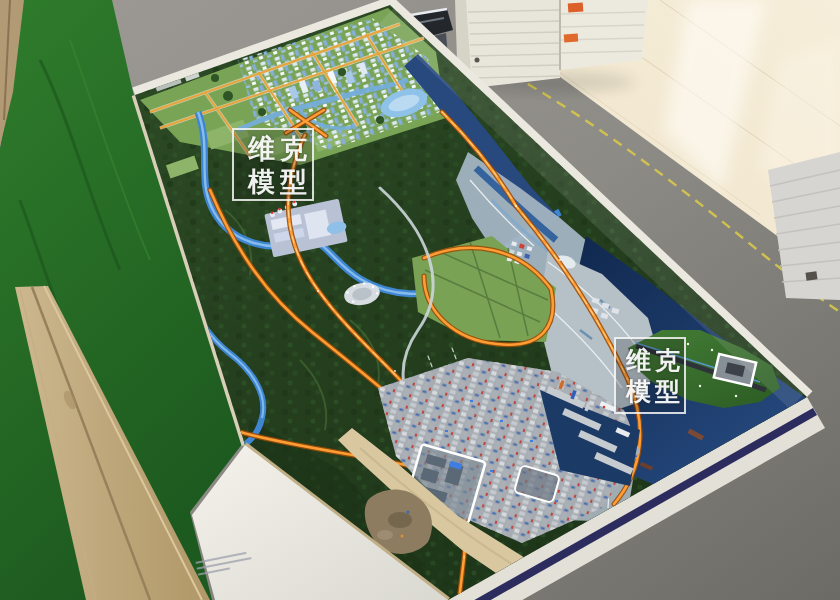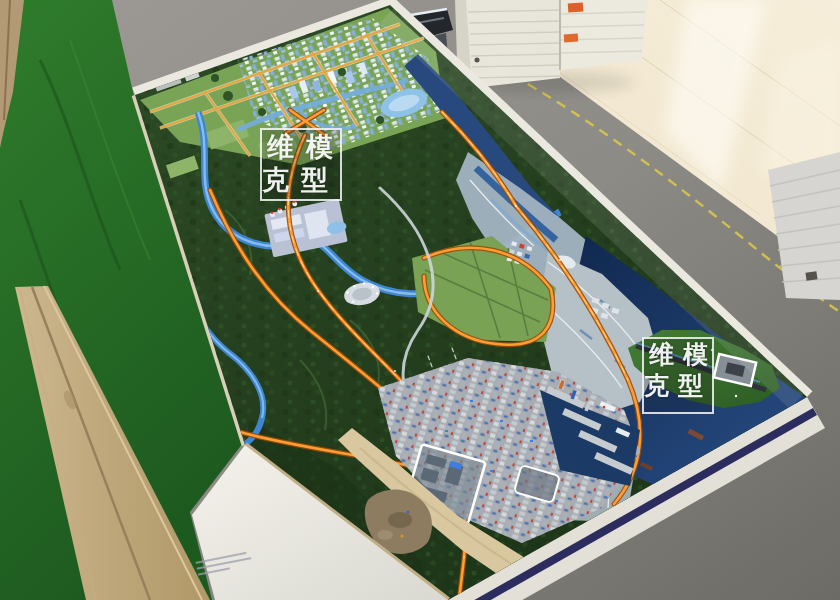--- a/index.html
+++ b/index.html
@@ -4,24 +4,23 @@
 <style>
   html,body{margin:0;padding:0;background:#555;}
   .stage{position:relative;width:840px;height:600px;overflow:hidden;
          font-family:"DejaVu Sans","Liberation Sans",sans-serif;}
   .stage svg{position:absolute;left:0;top:0;}
   .watermark{
     position:absolute;box-sizing:border-box;
     border:2px solid rgba(255,255,255,.82);
     background:rgba(15,15,15,.20);
     color:rgba(255,255,255,.93);
-    display:flex;flex-direction:row;align-items:flex-start;justify-content:center;
+    display:flex;flex-direction:column;align-items:flex-end;justify-content:center;
     font-weight:600;text-shadow:0 0 3px rgba(0,0,0,.35);
     pointer-events:none;
-    margin-left:28px;
   }
   .wm1{left:232px;top:128px;width:82px;height:73px;font-size:27px;line-height:33px;letter-spacing:5px;}
   .wm2{left:614px;top:337px;width:72px;height:77px;font-size:25px;line-height:31px;letter-spacing:4px;}
   .watermark span{display:block;text-indent:5px;}
   .side-label{
     position:absolute;left:196px;top:552px;width:60px;
     transform:rotate(-11deg);pointer-events:none;
   }
   .side-label i{display:block;height:2px;background:#9da0ac;opacity:.75;margin:4px 0;border-radius:1px;}
   .side-label i:nth-child(1){width:52px;}

